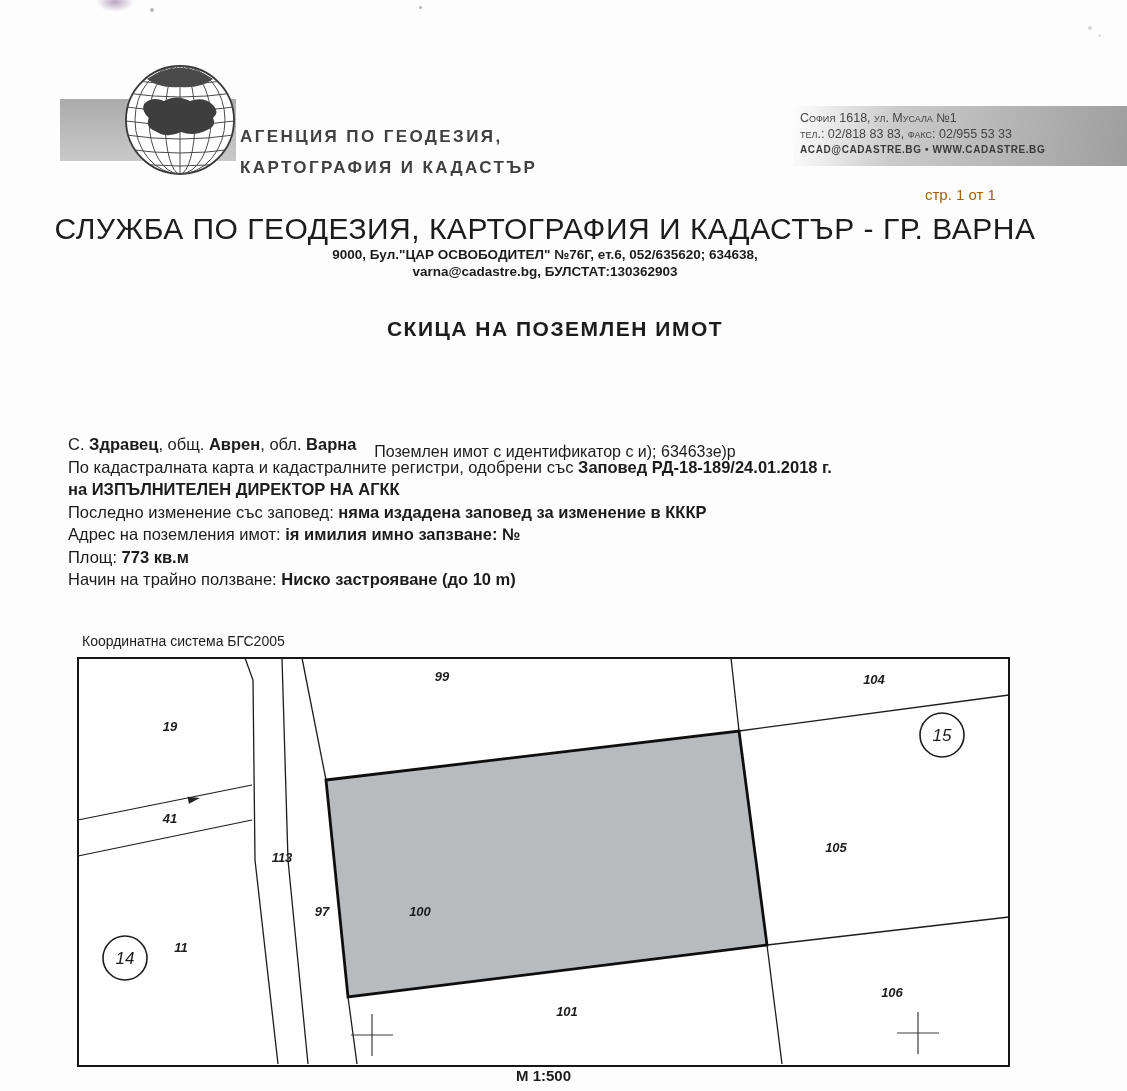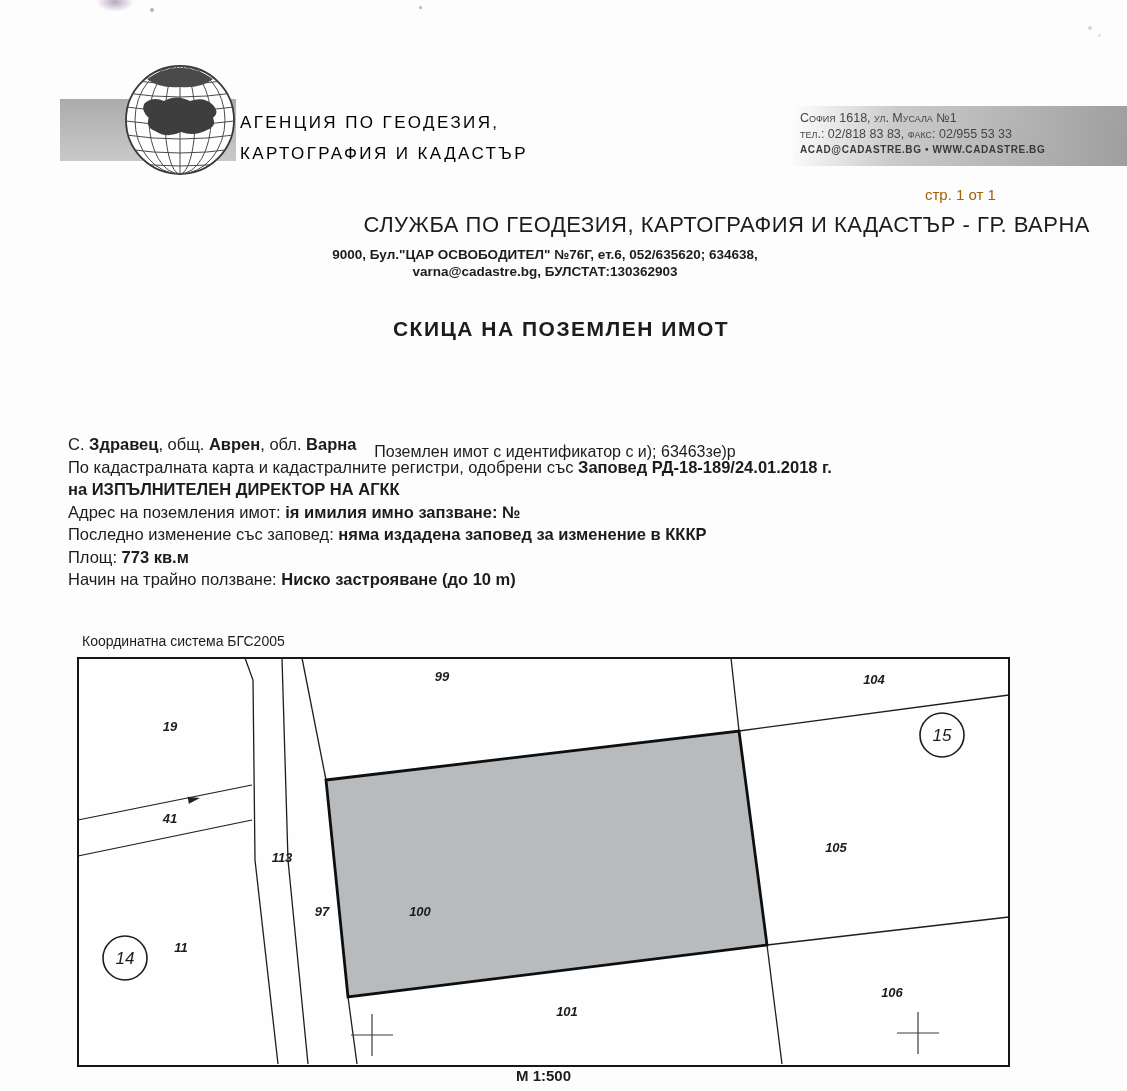--- a/index.html
+++ b/index.html
@@ -3,33 +3,33 @@
 <meta charset="utf-8">
 <style>
   html,body{margin:0;padding:0;background:#ffffff;}
   .page{position:relative;width:1127px;height:1091px;background:#fdfdfd;overflow:hidden;
         font-family:"Liberation Sans",sans-serif;color:#1c1c1c;}
   .abs{position:absolute;}
   
   .band-left{left:60px;top:99px;width:176px;height:62px;
              background:linear-gradient(180deg,#ababab,#c9c9c9);}
   .globe{left:121px;top:61px;}
-  .logo-text{left:240px;top:107px;font-weight:400;font-size:17px;letter-spacing:2.4px;
-             color:#000000;line-height:31px;white-space:nowrap;}
+  .logo-text{left:240px;top:121px;font-weight:700;font-size:17px;letter-spacing:2.4px;
+             color:#404040;line-height:31px;white-space:nowrap;}
   .band-right{left:793px;top:106px;width:334px;height:60px;
               background:linear-gradient(97deg,rgba(190,190,190,0) 0%,rgba(162,162,162,.55) 30%,rgba(148,148,148,.9) 100%);}
   .contact{left:800px;top:110px;font-size:12.5px;line-height:16px;color:#454545;white-space:nowrap;}
   .sc{font-variant:small-caps;}
   .caps{font-weight:700;font-size:10px;letter-spacing:.6px;color:#3a3a3a;}
   .page-num{left:925px;top:186px;font-size:15px;color:#a16207;}
   
-  .office-title{left:0;top:212px;width:1090px;text-align:right;font-size:22px;letter-spacing:.5px;}
+  .office-title{left:0;top:212px;width:1090px;text-align:center;font-size:30px;letter-spacing:.5px;}
   .office-addr1{left:0;top:247px;width:1090px;text-align:center;font-weight:700;font-size:13.5px;}
   .office-addr2{left:0;top:264px;width:1090px;text-align:center;font-weight:700;font-size:13.5px;}
-  .doc-title{left:0;top:317px;width:1110px;text-align:center;font-weight:700;font-size:21px;letter-spacing:1.5px;padding-left:6px;}
+  .doc-title{left:0;top:317px;width:1110px;text-align:center;font-weight:700;font-size:21px;letter-spacing:1.5px;}
   .id-line{left:0;top:395px;width:1110px;text-align:center;font-size:16px;margin-top:48px;}
   
   .details{left:68px;top:433px;font-size:16.5px;line-height:22.5px;white-space:nowrap;}
   .details .b{font-weight:700;}
   .coord{left:82px;top:633px;font-size:14px;}
   
   #map-svg{position:absolute;left:0;top:0;}
   .plabel{font:italic 700 13px "Liberation Sans",sans-serif;fill:#1c1c1c;}
   .pcircled{font:italic 400 17px "Liberation Sans",sans-serif;fill:#1c1c1c;}
   .scale{left:0;top:1067px;width:1087px;text-align:center;font-weight:700;font-size:15px;}
@@ -93,22 +93,22 @@
   <div class="abs office-addr1">9000, Бул."ЦАР ОСВОБОДИТЕЛ" №76Г, ет.6, 052/635620; 634638,</div>
   <div class="abs office-addr2">varna@cadastre.bg, БУЛСТАТ:130362903</div>
 
   <div class="abs doc-title">СКИЦА НА ПОЗЕМЛЕН ИМОТ</div>
   <div class="abs id-line">Поземлен имот с  идентификатор с  и); 63463зе)р</div>
 
   <div class="abs details">
       <div class="dline"><span>С. </span><span class="b">Здравец</span><span>, общ. </span><span class="b">Аврен</span><span>, обл. </span><span class="b">Варна</span></div>
       <div class="dline"><span>По кадастралната карта и кадастралните регистри, одобрени със </span><span class="b">Заповед РД-18-189/24.01.2018 г.</span></div>
       <div class="dline"><span class="b">на ИЗПЪЛНИТЕЛЕН ДИРЕКТОР НА АГКК</span></div>
+      <div class="dline"><span>Последно изменение със заповед: </span><span class="b">няма издадена заповед за изменение в КККР</span></div>
       <div class="dline"><span>Адрес на поземления имот: </span><span class="b">ія имилия имно  запзване: №</span></div>
-      <div class="dline"><span>Последно изменение със заповед: </span><span class="b">няма издадена заповед за изменение в КККР</span></div>
       <div class="dline"><span>Площ: </span><span class="b">773 кв.м</span></div>
       <div class="dline"><span>Начин на трайно ползване: </span><span class="b">Ниско застрояване (до 10 m)</span></div>
     </div>
 
   <div class="abs coord">Координатна система БГС2005</div>
 
   <svg id="map-svg" width="1127" height="1091" viewBox="0 0 1127 1091">
       <rect x="78" y="658" width="931" height="408" fill="#fefefe" stroke="#161616" stroke-width="2"></rect>
       <polyline points="245,658 253,680 255,860 278,1064" fill="none" stroke="#1d1d1d" stroke-width="1.3"></polyline>
       <polyline points="282,658 288,860 308,1064" fill="none" stroke="#1d1d1d" stroke-width="1.3"></polyline>

